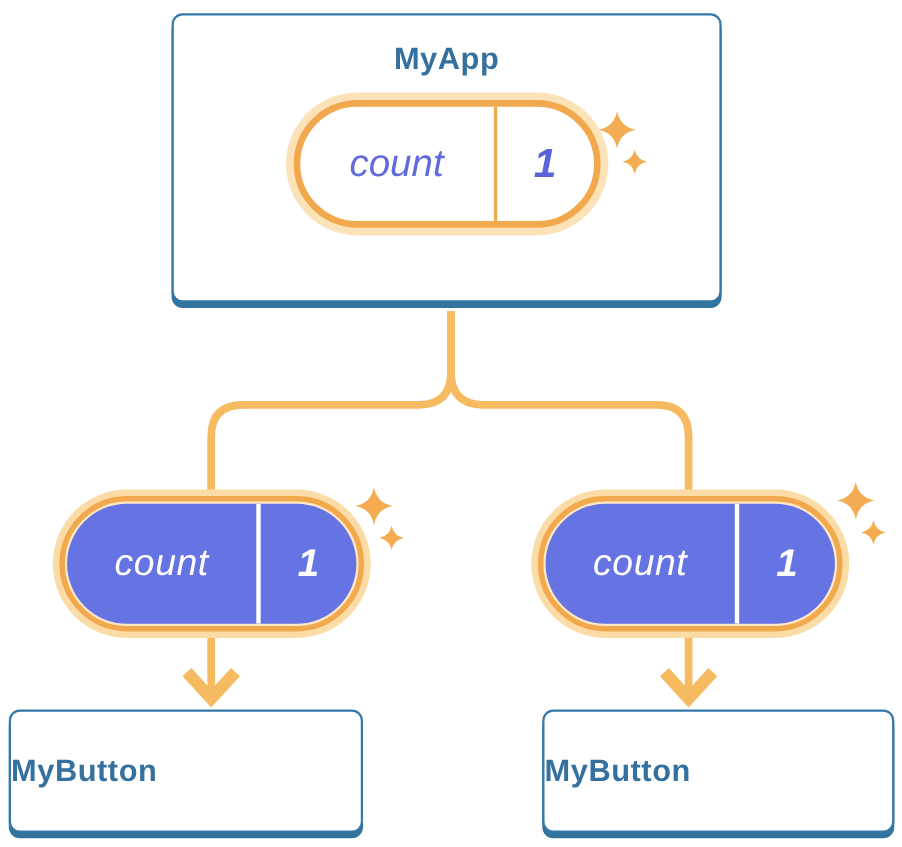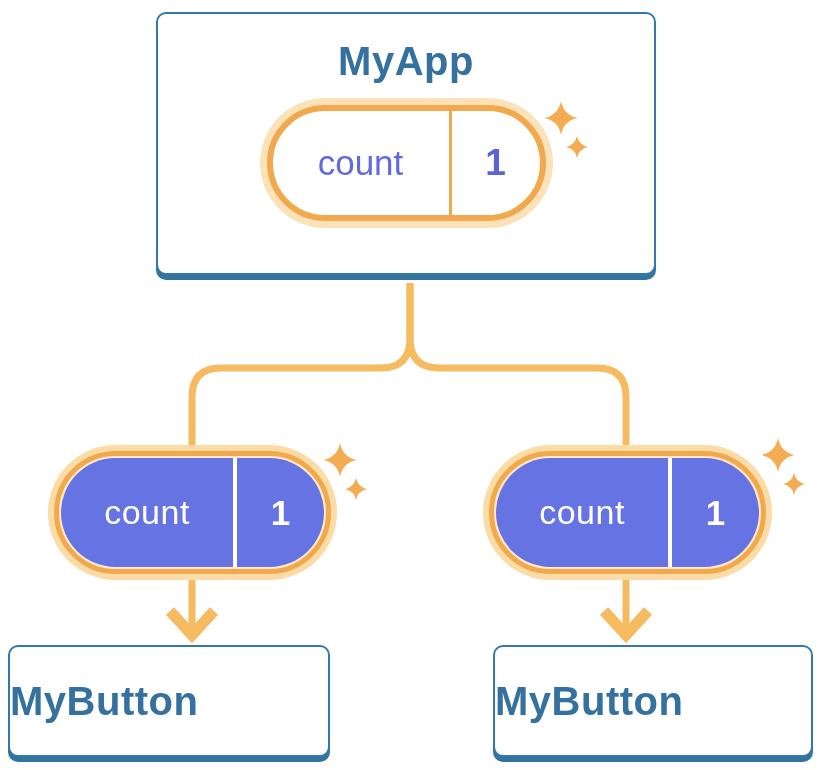--- a/index.html
+++ b/index.html
@@ -14,38 +14,38 @@
   }
   .connector{position:absolute; left:0; top:0; z-index:1;}
   .card{
     position:absolute; box-sizing:border-box; background:#ffffff;
     border:2.5px solid var(--card-border); border-radius:10px;
     box-shadow:0 5px 0 0 var(--card-shadow); z-index:2;
   }
   .card-app{left:156px; top:12px; width:500px; height:263px;
     display:flex; flex-direction:column; align-items:center;}
   .card-title{
-    margin-top:24px; font-size:40px; font-weight:700; line-height:1.15;
+    margin-top:24px; font-size:28px; font-weight:700; line-height:1.15;
     color:var(--title-text); letter-spacing:0.5px;
   }
   .card-btn{display:flex; align-items:center; }
   .card-btn-left{left:8px; top:645px; width:322px; height:112px;}
   .card-btn-right{left:493px; top:645px; width:320px; height:112px;}
 
   
   .pill{box-sizing:border-box; border-radius:999px; background:var(--glow);}
   .pill-state{width:293px; height:130px; padding:7px; background:var(--glow-light); margin-top:14px;}
   .pill-prop{position:absolute; width:289px; height:135px; padding:6px; z-index:2;}
   .pill-ring{box-sizing:border-box; width:100%; height:100%; border-radius:999px; overflow:hidden;}
   .pill-state .pill-ring{border:6px solid var(--ring); background:#ffffff;}
   .pill-prop  .pill-ring{border:5px solid var(--ring); background:var(--cream); padding:2px;}
   .pill-body{box-sizing:border-box; width:100%; height:100%; border-radius:999px;
     display:flex; align-items:stretch; overflow:hidden;}
   .pill-prop .pill-body{background:var(--pill-purple);}
-  .pill-cell{display:flex; align-items:center; justify-content:center;}
+  .pill-cell{display:flex; align-items:center; justify-content:center;font-style:italic;}
   .pill-name{flex:1;}
   .pill-state .pill-name{font-size:35px; font-weight:400; color:var(--state-text);}
   .pill-state .pill-value{width:88px; border-left:3px solid var(--ring);
     font-size:37px; font-weight:800; color:#5A63D8;}
   .pill-prop .pill-name{font-size:34px; font-weight:500; color:#ffffff; letter-spacing:0.5px;}
   .pill-prop .pill-value{width:87px; border-left:4px solid #ffffff;
     font-size:35px; font-weight:700; color:#ffffff;}
   .pill-left{left:48px; top:445px;}
   .pill-right{left:483px; top:445px;}
 

